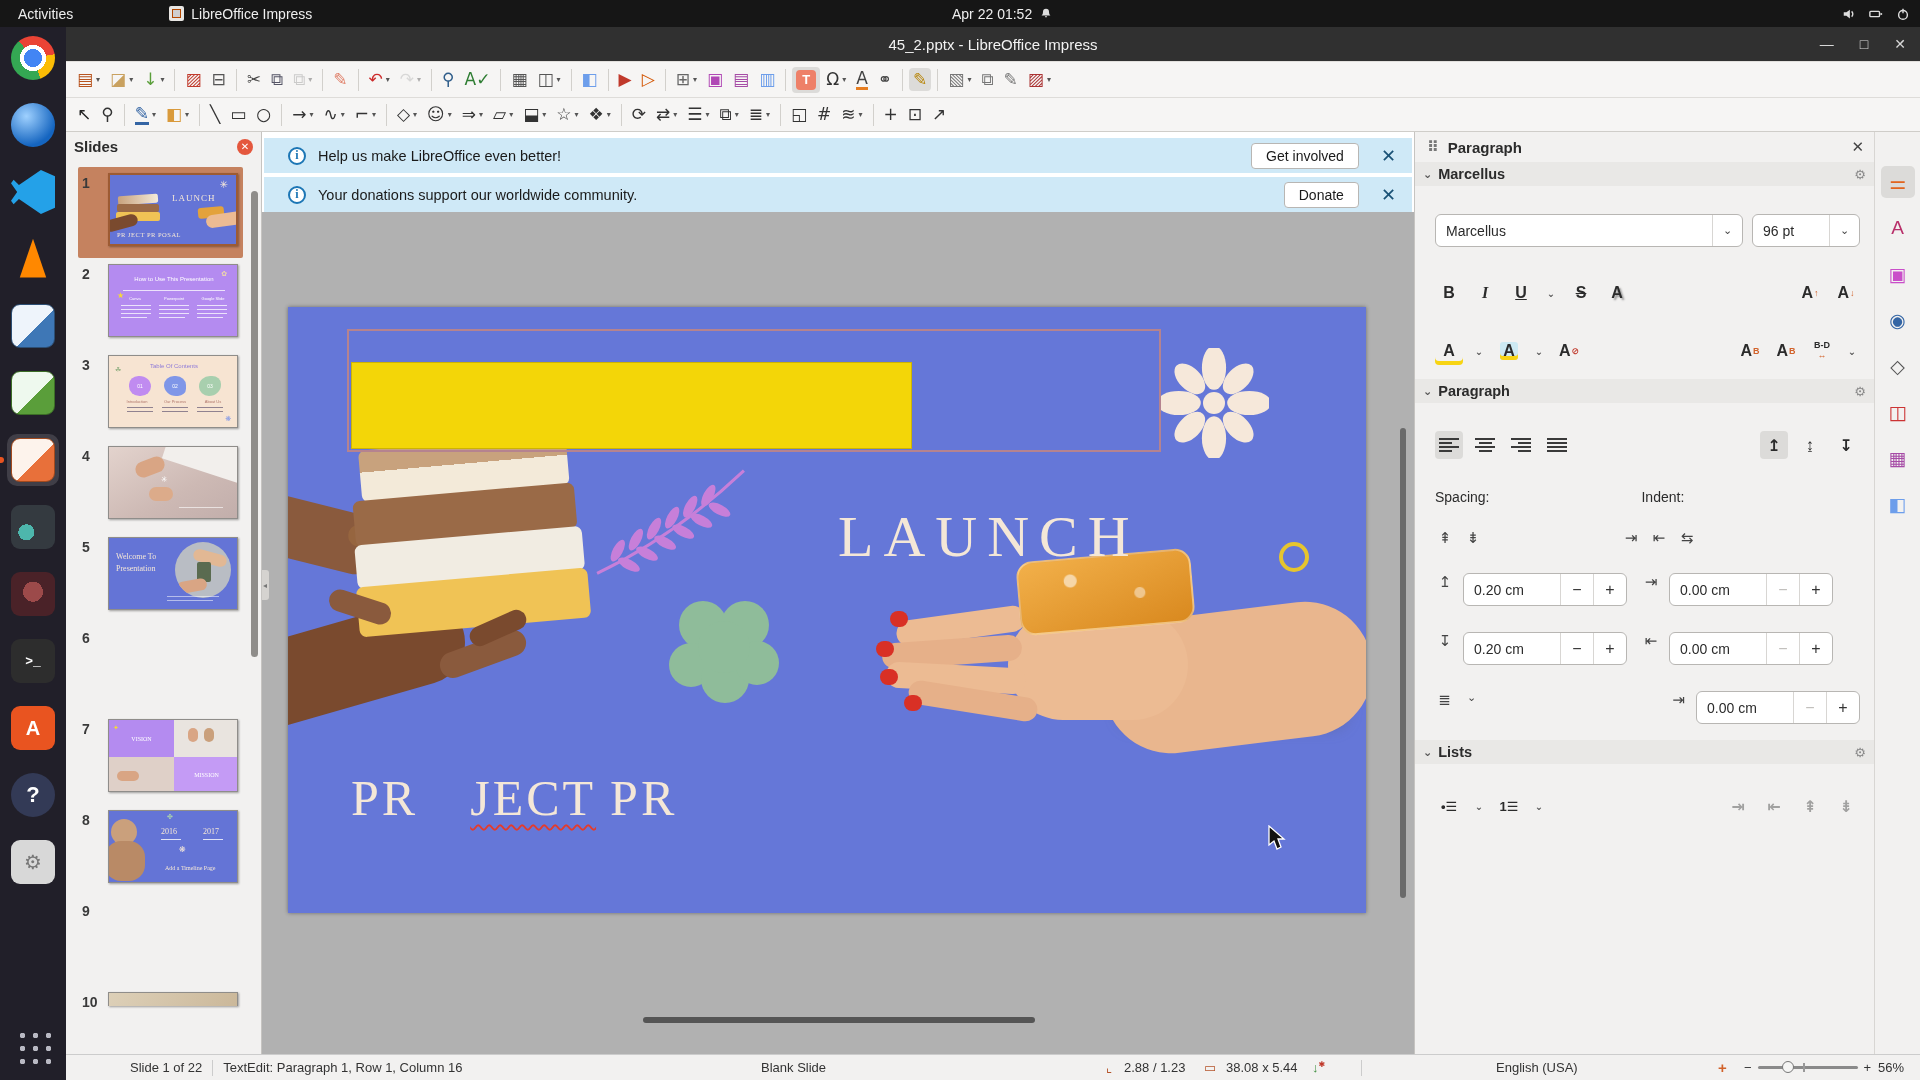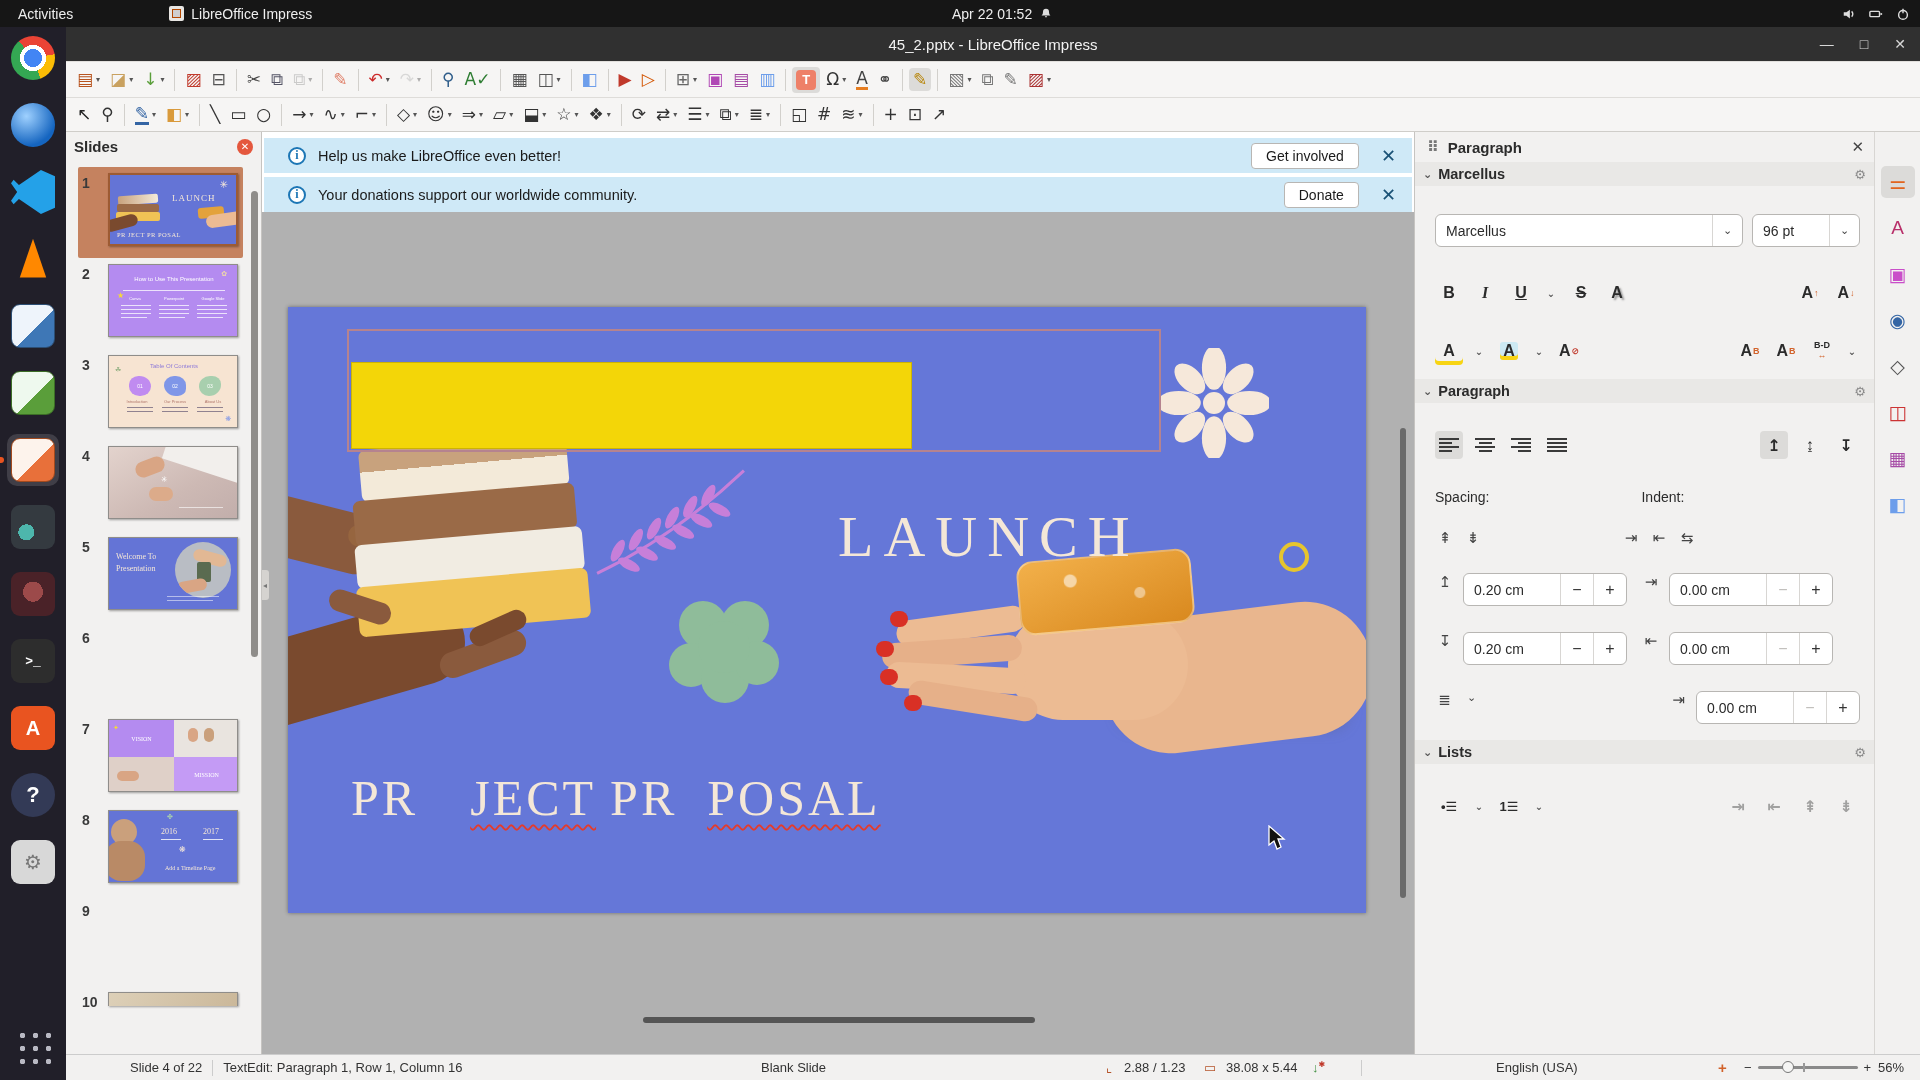--- a/index.html
+++ b/index.html
@@ -725,21 +725,20 @@
           <div class="txtframe"></div>
           <div class="yellowrect"></div>
           <div class="launch">LAUNCH</div>
           <div class="proposal">
             <span>PR</span>
               <span class="gap1"></span>
               <span class="sq">JECT</span>
               <span class="gap2"></span>
               <span>PR</span>
               <span class="gap3"></span>
-              <span class="sq">POSAL</span>
           </div>
         </div>
 
         <div class="splitter">◂</div>
         <div class="vscroll"></div>
         <div class="hscroll"></div>
 
         <svg class="cursor" width="22" height="26" viewBox="0 0 22 26">
           <path d="M2 1 L2 20 L7 16 L10 24 L14 22 L11 14 L17 14 Z" fill="#111" stroke="#fff" stroke-width="1.3"></path>
         </svg>
@@ -936,21 +935,21 @@
         <div class="tab" style="color: rgb(52, 101, 164);">◉</div>
         <div class="tab" style="color: rgb(85, 85, 85);">◇</div>
         <div class="tab" style="color: rgb(204, 51, 51);">◫</div>
         <div class="tab" style="color: rgb(166, 76, 166);">▦</div>
         <div class="tab" style="color: rgb(109, 158, 235);">◧</div>
       </div>
 
   </div>
 
   <div class="statusbar">
-    <span>Slide 4 of 22</span>
+    <span>Slide 1 of 22</span>
     <span class="st-sep"></span>
     <span>TextEdit: Paragraph 1, Row 1, Column 16</span>
     <span style="position:absolute;left:695px">Blank Slide</span>
     <span style="position:absolute;left:1040px;color:#b5542a">⌞</span>
     <span style="position:absolute;left:1058px">2.88 / 1.23</span>
     <span style="position:absolute;left:1138px;color:#b5542a">▭</span>
     <span style="position:absolute;left:1160px">38.08 x 5.44</span>
     <span style="position:absolute;left:1246px;color:#3f8f3f;font-weight:bold">↓<sup style="color:#c0392b;font-size:8px">✱</sup></span>
     <span style="position:absolute;left:1285px" class="st-sep"></span>
     <span style="position:absolute;left:1430px">English (USA)</span>

